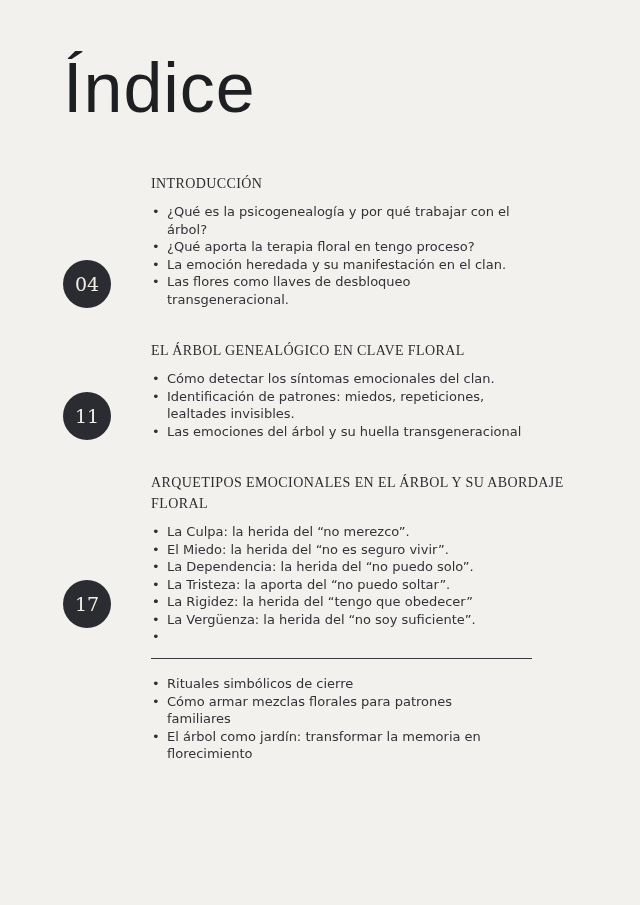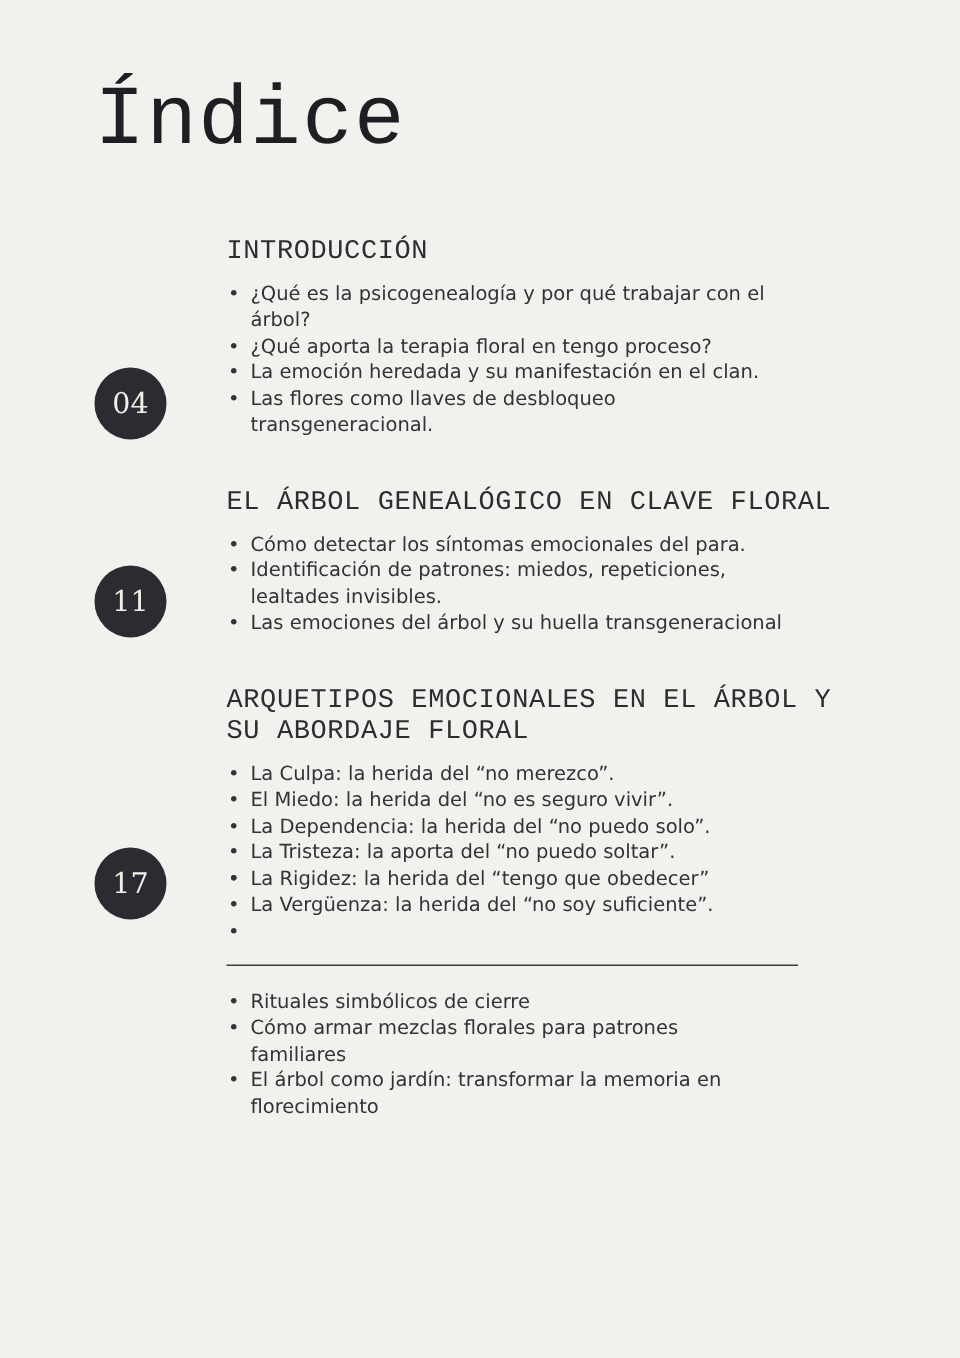--- a/index.html
+++ b/index.html
@@ -17,23 +17,23 @@
     position: relative;
     width: 640px;
     height: 905px;
     background: var(--background);
     font-family: "DejaVu Sans", sans-serif;
     color: var(--text);
     padding: 50px 0 0 63px;
     overflow: hidden;
   }
   .page-title {
-    font-family: Liberation Mono, monospace;
+    font-family: Liberation Sans, sans-serif;
     font-weight: 400;
-    font-size: 56px;
+    font-size: 70px;
     line-height: 1.1;
     letter-spacing: 1px;
     color: var(--title);
     margin: 0 0 44px 0;
   }
   .toc-section {
     display: flex;
     align-items: flex-end;
     margin-bottom: 30px;
   }
@@ -46,23 +46,23 @@
     color: var(--badge-text);
     font-family: "DejaVu Serif", serif;
     font-size: 19px;
     display: flex;
     align-items: center;
     justify-content: center;
     margin-top: 2px;
   }
   .section-content { margin-left: 40px; }
   .section-heading {
-    font-family: Liberation Mono, monospace;
+    font-family: Liberation Serif, serif;
     font-weight: 400;
-    font-size: 18px;
+    font-size: 14px;
     line-height: 21px;
     letter-spacing: 0.4px;
     color: var(--heading);
     max-width: 430px;
     margin: 2px 0 9px 0;
   }
   ul.toc-list {
     list-style: none;
     margin: 0;
     padding: 0;
@@ -110,21 +110,21 @@
     </div>
   </div>
 
   <div class="toc-section">
     <div class="badge">
       <span>11</span>
     </div>
     <div class="section-content">
       <div class="section-heading">EL ÁRBOL GENEALÓGICO EN CLAVE FLORAL</div>
       <ul class="toc-list">
-        <li><span class="dot">•</span><span>Cómo detectar los síntomas emocionales del para.</span></li>
+        <li><span class="dot">•</span><span>Cómo detectar los síntomas emocionales del clan.</span></li>
         <li><span class="dot">•</span><span>Identificación de patrones: miedos, repeticiones, lealtades invisibles.</span></li>
         <li><span class="dot">•</span><span>Las emociones del árbol y su huella transgeneracional</span></li>
       </ul>
     </div>
   </div>
 
   <div class="toc-section">
     <div class="badge">
       <span>17</span>
     </div>

